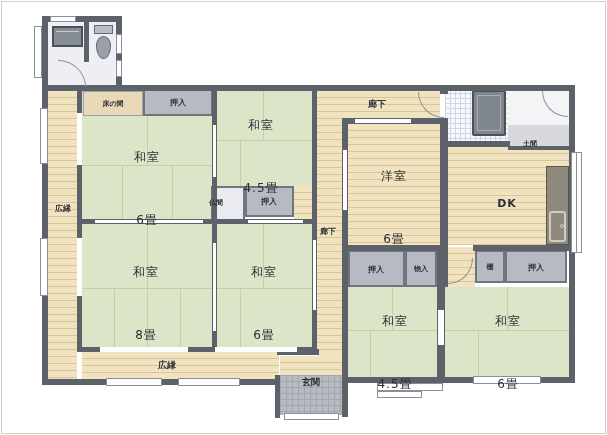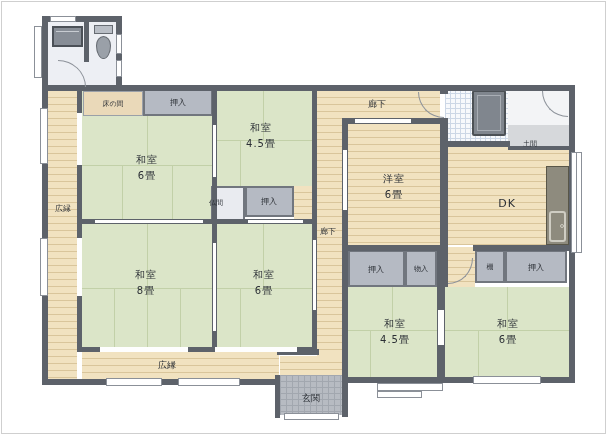--- a/index.html
+++ b/index.html
@@ -21,23 +21,23 @@
   .floor-doma{background:var(--doma);}
   .floor-white{background:#f3f4f6;}
   .wall{position:absolute;background:var(--wall);}
   .closet{position:absolute;box-sizing:border-box;background:var(--closet);border:2px solid var(--closet_border);}
   .butsuma{position:absolute;box-sizing:border-box;background:#e9ebf0;border:2px solid var(--closet_border);}
   .tokonoma{position:absolute;box-sizing:border-box;background:#ead9b9;border:1px solid #9aa0a8;}
   .win{position:absolute;box-sizing:border-box;background:#fff;border:1px solid var(--window_border);}
   .sld{position:absolute;background:#fefefe;}
   .tl{position:absolute;background:var(--tatami_line);}
   .arc{position:absolute;box-sizing:border-box;}
-  .lbl{position:absolute;transform:translate(-50%,-50%);color:var(--label);white-space:nowrap;}
+  .lbl{position:absolute;transform:translate(-50%,-50%);color:var(--label);white-space:nowrap;font-weight:bold;}
   .rlbl{position:absolute;transform:translate(-50%,-50%);text-align:center;color:var(--label);}
-  .rlbl span{display:block;font-size:10px;letter-spacing:1px;line-height:1.55;}
+  .rlbl span{display:block;font-size:12px;letter-spacing:1px;line-height:1.55;margin-top:44px;}
   .fs7{font-size:7px;} .fs8{font-size:8px;} .fs9{font-size:9px;} .fs11{font-size:11px;letter-spacing:1px;}
 </style>
 </head>
 <body>
 
 <div id="stage" style="--wall: #5d626a; --tatami: #dbe5c8; --tatami_line: #c2d0a8; --wood: #f1e2c0; --wood_line: #d9c59b; --closet: #b5bac3; --closet_border: #71767e; --bath_tile: #f7f9fc; --bath_grid: #ccd7e6; --genkan_tile: #b7bbc2; --genkan_grid: #a2a7af; --sanitary_floor: #edeff4; --doma: #d6d8db; --counter: #8e8b7e; --tub: #80868e; --label: #2b2f35; --window_border: #8b9098;">
   <div class="frame"></div>
 
   <div class="abs floor-san" style="left:47px;top:21px;width:70px;height:65px;"></div>
   <div class="abs floor-wood" style="left:48px;top:91px;width:29px;height:288px;"></div>
@@ -173,21 +173,21 @@
   <span class="lbl fs8" style="left:63px;top:208px;">広縁</span>
   <span class="lbl fs9" style="left:167px;top:365px;">広縁</span>
   <span class="lbl fs9" style="left:377px;top:104px;">廊下</span>
   <span class="lbl fs8" style="left:328px;top:231px;">廊下</span>
   <span class="lbl fs7" style="left:530px;top:144px;">土間</span>
   <span class="lbl fs11" style="left:507px;top:203px;">DK</span>
   <span class="lbl fs8" style="left:376px;top:269px;">押入</span>
   <span class="lbl fs7" style="left:421px;top:269px;">物入</span>
   <span class="lbl fs7" style="left:490px;top:267px;">棚</span>
   <span class="lbl fs8" style="left:536px;top:267px;">押入</span>
-  <span class="lbl fs9" style="left:311px;top:398px;">玄関</span>
+  <span class="lbl fs9" style="left:311px;top:382px;">玄関</span>
 
   <div class="rlbl" style="left:147px;top:167px;">
     <span>和室</span>
       <span>6畳</span>
   </div>
   <div class="rlbl" style="left:261px;top:135px;">
     <span>和室</span>
       <span>4.5畳</span>
   </div>
   <div class="rlbl" style="left:146px;top:282px;">

